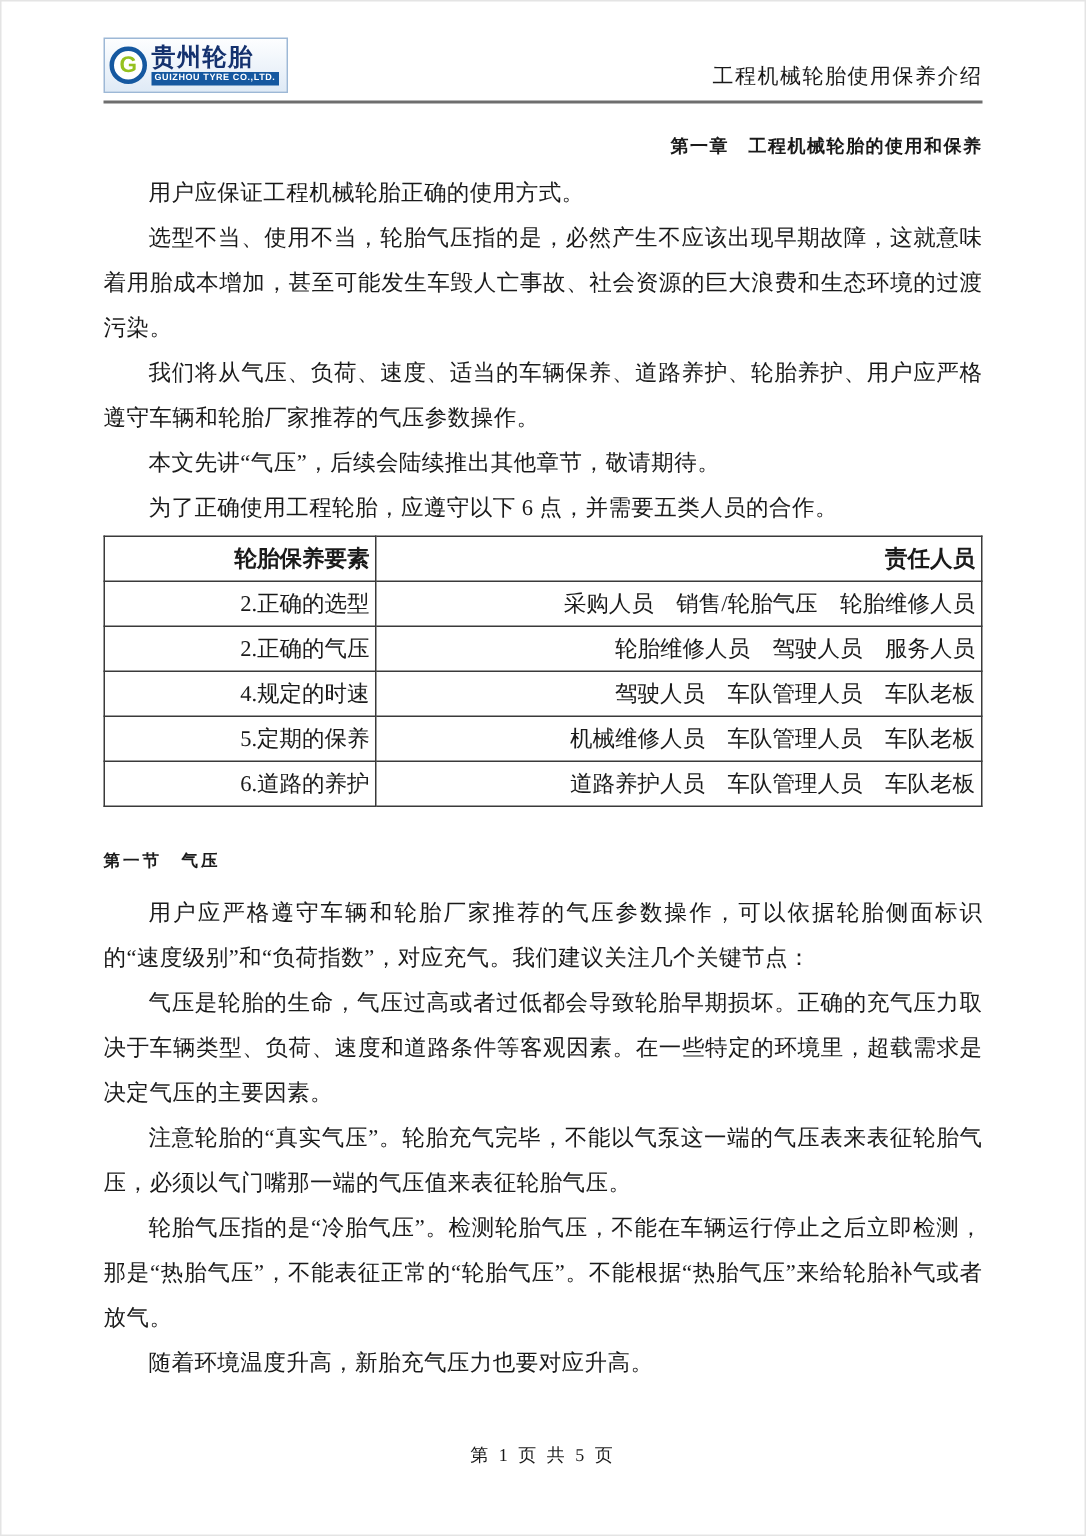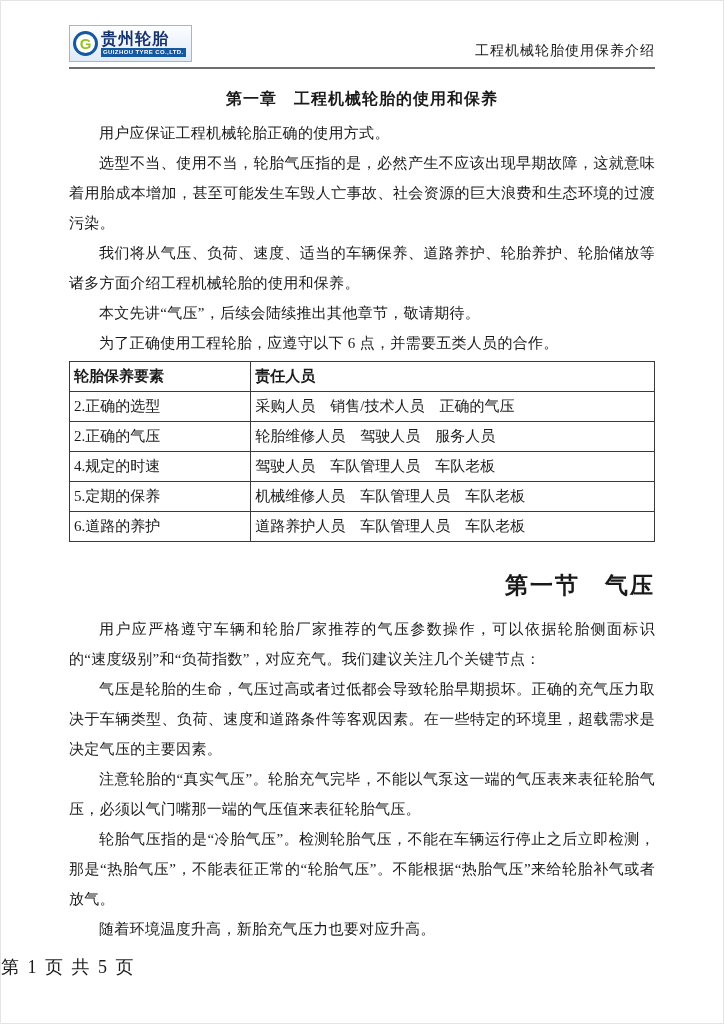--- a/index.html
+++ b/index.html
@@ -62,22 +62,22 @@
   .hdr-title {
     font-size: 14px;
     letter-spacing: 1px;
     padding-bottom: 2px;
     white-space: nowrap;
   }
 
   
   .chapter-title {
     margin: 20px 0 8px 0;
-    text-align: center;
-    font-size: 16px;
+    text-align: right;
+    font-size: 12px;
     font-weight: bold;
     letter-spacing: 1px;
   }
 
   
   .para {
     font-size: 15px;
     line-height: 30px;
     text-align: justify;
     text-indent: 2em;
@@ -87,48 +87,49 @@
   
   table.duty {
     width: 100%;
     border-collapse: collapse;
     margin: 3px 0 0 0;
     table-layout: fixed;
   }
   table.duty th, table.duty td {
     border: 1px solid #3a3a3a;
     height: 30px;
-    text-align: left;
+    text-align: right;
     vertical-align: middle;
     font-size: 15px;
     font-weight: normal;
     padding: 0 4px;
     overflow: hidden;
     white-space: nowrap;
   }
   table.duty th { font-weight: bold; }
   table.duty col.c1 { width: 31%; }
   table.duty col.c2 { width: 69%; }
 
   
   .section-title {
     margin: 28px 0 13px 0;
-    text-align: right;
+    text-align: left;
     font-family: "Liberation Sans", sans-serif;
-    font-size: 23px;
+    font-size: 11px;
     font-weight: bold;
     letter-spacing: 2px;
   }
 
   
   .pg-footer {
     position: absolute;
     left: 0; right: 0;
     bottom: 44px;
-    font-size: 18px;
+    text-align: center;
+    font-size: 12px;
     letter-spacing: 2px;
   }
 </style>
 </head>
 <body>
 
 <div class="page">
 
   <div class="hdr">
     <div class="logo">
@@ -138,37 +139,37 @@
         <div class="logo-en">GUIZHOU TYRE CO.,LTD.</div>
       </div>
     </div>
     <div class="hdr-title">工程机械轮胎使用保养介绍</div>
   </div>
 
   <h1 class="chapter-title">第一章　工程机械轮胎的使用和保养</h1>
 
   <p class="para">用户应保证工程机械轮胎正确的使用方式。</p>
   <p class="para">选型不当、使用不当，轮胎气压指的是，必然产生不应该出现早期故障，这就意味着用胎成本增加，甚至可能发生车毁人亡事故、社会资源的巨大浪费和生态环境的过渡污染。</p>
-  <p class="para">我们将从气压、负荷、速度、适当的车辆保养、道路养护、轮胎养护、轮胎储放等诸多方面介绍工程机械轮胎的使用和保养。</p>
+  <p class="para">我们将从气压、负荷、速度、适当的车辆保养、道路养护、轮胎养护、用户应严格遵守车辆和轮胎厂家推荐的气压参数操作。</p>
   <p class="para">本文先讲“气压”，后续会陆续推出其他章节，敬请期待。</p>
   <p class="para">为了正确使用工程轮胎，应遵守以下 6 点，并需要五类人员的合作。</p>
 
   <table class="duty">
     <colgroup>
         <col class="c1">
         <col class="c2">
       </colgroup>
     <tbody>
         <tr>
       <th>轮胎保养要素</th>
       <th>责任人员</th>
     </tr>
     <tr>
       <td>2.正确的选型</td>
-      <td>采购人员　销售/技术人员　正确的气压</td>
+      <td>采购人员　销售/轮胎气压　轮胎维修人员</td>
     </tr>
     <tr>
       <td>2.正确的气压</td>
       <td>轮胎维修人员　驾驶人员　服务人员</td>
     </tr>
     <tr>
       <td>4.规定的时速</td>
       <td>驾驶人员　车队管理人员　车队老板</td>
     </tr>
     <tr>

